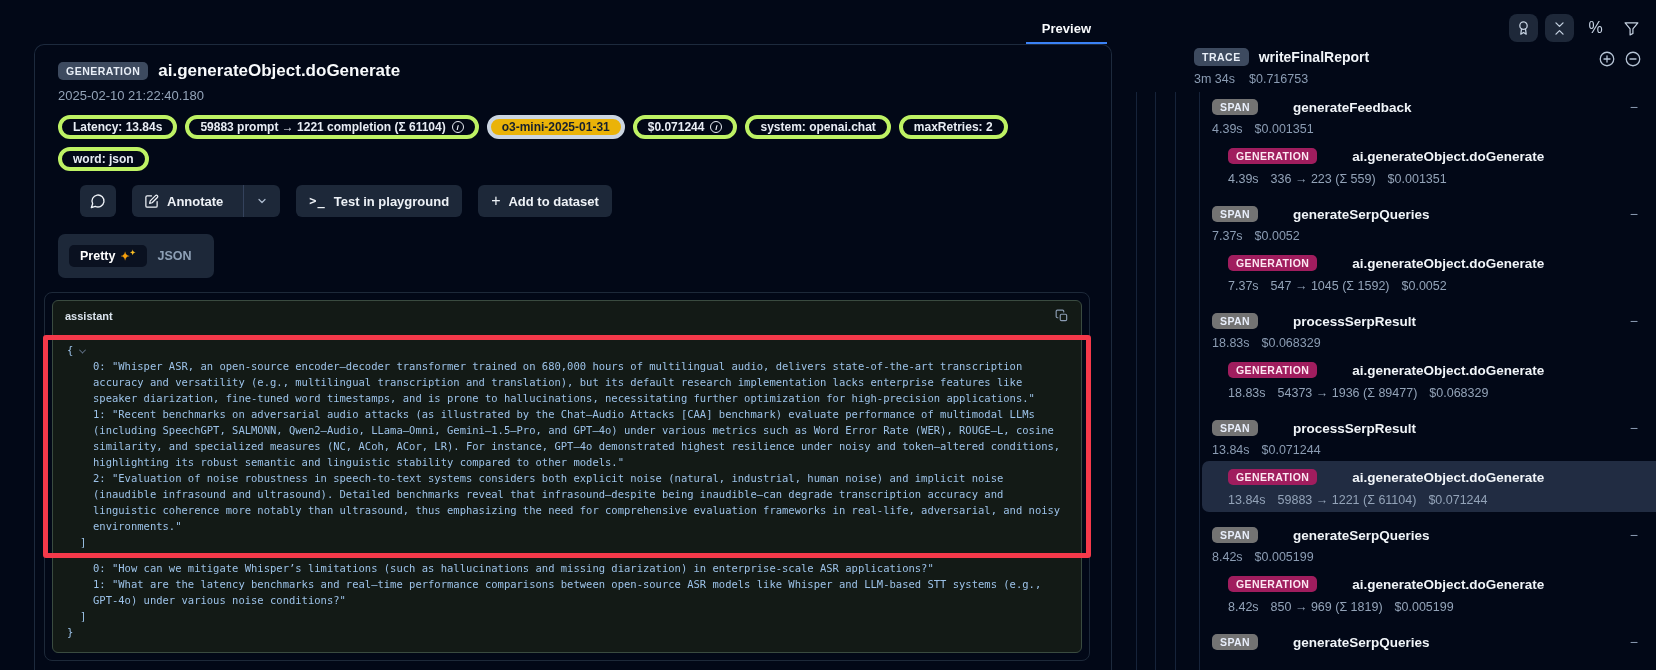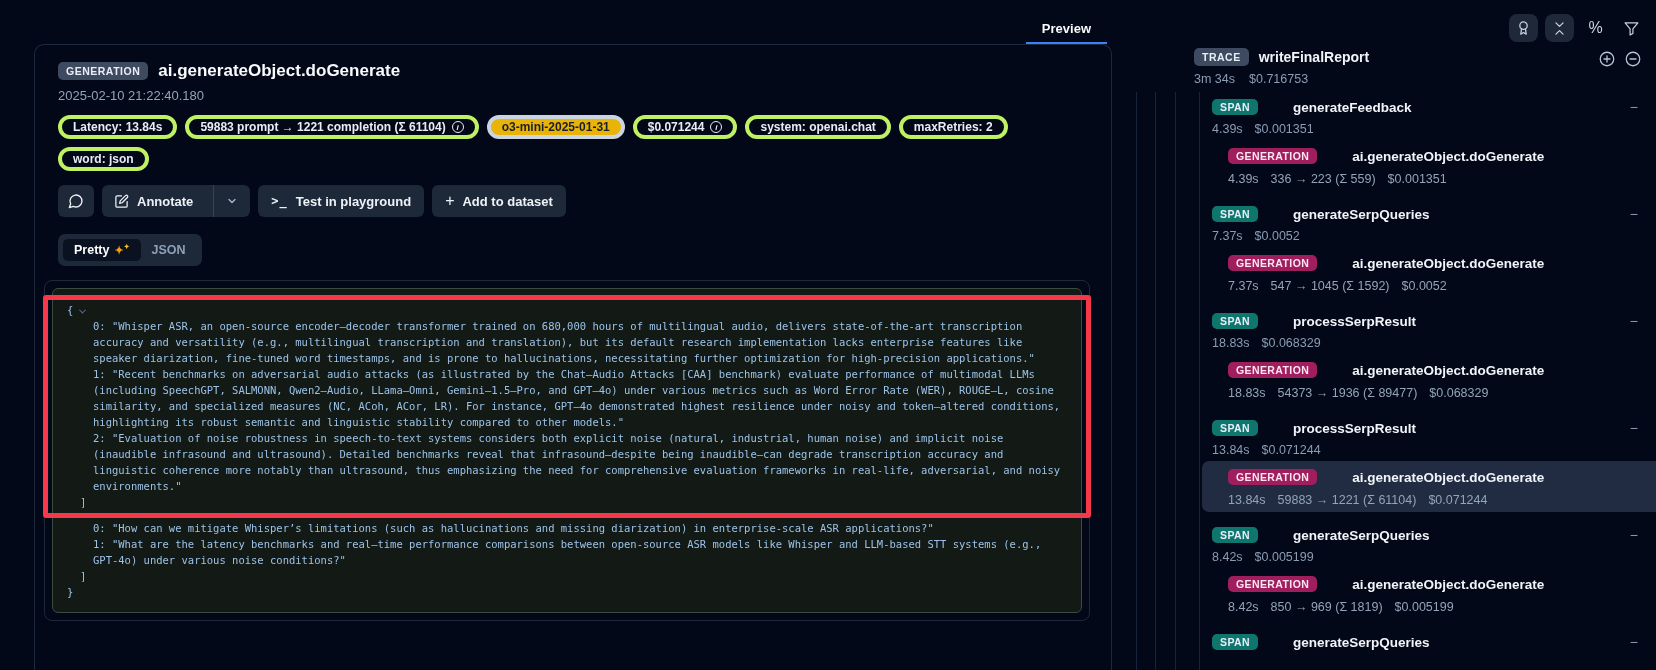--- a/index.html
+++ b/index.html
@@ -20,32 +20,32 @@
   .gen-title { font-size:17px; font-weight:700; color:#f8fafc; }
   .timestamp { margin-top:7px; font-size:13px; color:#93a3b8; }
 
   .badges-row { margin-top:12px; display:flex; align-items:center; gap:8px; flex-wrap:wrap; }
   .pill { display:inline-flex; align-items:center; gap:6px; border:4px solid #bef264;
     border-radius:12px; padding:3px 11px; font-size:12px; font-weight:700; color:#e8edf4; height:24px; }
   .pill-light { background:#eab308; color:#16202e; border-color:#cbd5e1; }
   .info-ic { width:12px; height:12px; border:1px solid currentColor; border-radius:50%;
     display:inline-flex; align-items:center; justify-content:center; font-size:8px; font-style:italic; font-weight:700; }
 
-  .toolbar { margin-top:14px; display:flex; gap:8px; }
+  .toolbar { margin-top:14px; display:flex; gap:16px;margin-left:22px; }
   .btn { background:#1d2839; border:none; border-radius:6px; height:32px; display:inline-flex;
     align-items:center; gap:8px; padding:0 13px; font-size:13px; font-weight:700; color:#eef2f7; cursor:pointer; }
   .icon-btn { width:36px; justify-content:center; padding:0; }
   .split { padding:0; }
   .split .seg-main { display:inline-flex; align-items:center; gap:8px; padding:0 12px; height:100%; }
   .split .seg-chev { display:inline-flex; align-items:center; padding:0 12px; height:100%; border-left:1px solid #34425c; }
   .term-glyph { font-family:"DejaVu Sans Mono",monospace; font-weight:700; font-size:12px; letter-spacing:1px; }
   .plus-glyph { font-size:16px; font-weight:400; }
 
   .toggle-row { margin-top:17px; }
-  .toggle { display:inline-flex; background:#1d2839; border-radius:7px; padding:5px; align-items:center; }
+  .toggle { display:inline-flex; background:#1d2839; border-radius:7px; padding:11px; align-items:center; }
   .toggle-opt { padding:4px 11px; font-size:12.5px; font-weight:700; color:#8ea0b6; border-radius:5px;
     display:inline-flex; align-items:center; gap:5px; cursor:pointer; }
   .toggle-opt.active { background:#0a1120; color:#ffffff; }
   .sparkle { color:#f59e0b; font-size:11px; }
   .sparkle::after { content:"✦"; font-size:7px; vertical-align:super; color:#fbbf24; }
 
   .output-card { margin:14px 0 0 -14px; width:1046px; border:1px solid #1d2939; border-radius:8px; padding:7px; }
   .assistant-box { border:1px solid #3a4b40; border-radius:6px; background:#131a16; }
   .assistant-head { display:flex; align-items:center; justify-content:space-between; padding:8px 12px 6px; }
   .assistant-label { font-size:11px; font-weight:700; color:#dbe4ee; }
@@ -74,21 +74,21 @@
   .trace-stats { margin-top:6px; display:flex; gap:14px; font-size:12.5px; color:#8b9cb3; }
   .trace-actions { position:absolute; top:50px; left:468px; display:flex; gap:8px; color:#b6c4d6; }
   .trace-actions svg { cursor:pointer; }
 
   .guides { position:absolute; top:92px; bottom:0; left:0; width:80px; }
   .guide { position:absolute; top:0; bottom:0; width:1px; background:#16233a; }
 
   .tree { position:absolute; top:94px; left:0; right:0; }
   .tree-group { margin-bottom:12px; }
   .span-row { display:flex; align-items:center; gap:10px; padding-left:82px; height:26px; position:relative; }
-  .badge-span { background:#0f766e; color:#e8eefb; font-size:10.5px; font-weight:700; letter-spacing:.4px;
+  .badge-span { background:#737373; color:#e8eefb; font-size:10.5px; font-weight:700; letter-spacing:.4px;
     padding:2px 8px; border-radius:5px; }
   .obs-name { font-size:13.5px; font-weight:600; color:#f1f5f9;margin-left:25px; }
   .minus-handle { margin-left:auto; margin-right:18px; color:#8b9cb3; font-size:14px; cursor:pointer; }
   .stats-row { display:flex; gap:12px; padding-left:82px; height:18px; align-items:center;
     font-size:12.5px; color:#8b9cb3; }
   .gen { position:relative; padding-top:5px; }
   .gen.selected::before { content:""; position:absolute; left:72px; right:0; top:2px; bottom:-2px;
     background:#212c42; border-radius:7px 0 0 7px; }
   .gen-row { position:relative; display:flex; align-items:center; gap:10px; padding-left:98px; height:26px; }
   .badge-generation { background:#a01d5e; color:#fce7f1; font-size:10.5px; font-weight:700; letter-spacing:.4px;
@@ -180,20 +180,31 @@
               <span class="sparkle">✦</span>
             </span>
             <span class="toggle-opt">
               <span>JSON</span>
             </span>
           </div>
       </div>
 
       <div class="output-card">
         <div class="assistant-box">
+          <div class="assistant-head">
+            <span class="assistant-label">assistant</span>
+            <button class="copy-btn">
+              <span style="display:flex;">
+                <svg width="14" height="14" viewBox="0 0 24 24" fill="none" stroke="#8b9cb3" stroke-width="2" stroke-linecap="round" stroke-linejoin="round">
+                    <rect x="9" y="9" width="11" height="11" rx="2"></rect>
+                    <path d="M5 15H4a2 2 0 0 1-2-2V4a2 2 0 0 1 2-2h9a2 2 0 0 1 2 2v1"></path>
+                  </svg>
+              </span>
+            </button>
+          </div>
           <div class="code">
               <div class="red-box">
                 <div class="code-line" style="padding-left: 0px;"><span>{</span><span class="chev"></span></div>
                 <div class="code-line" style="padding-left: 26px;"><span>0: "Whisper ASR, an open-source encoder–decoder transformer trained on 680,000 hours of multilingual audio, delivers state-of-the-art transcription accuracy and versatility (e.g., multilingual transcription and translation), but its default research implementation lacks enterprise features like speaker diarization, fine-tuned word timestamps, and is prone to hallucinations, necessitating further optimization for high-precision applications."</span></div>
                 <div class="code-line" style="padding-left: 26px;"><span>1: "Recent benchmarks on adversarial audio attacks (as illustrated by the Chat–Audio Attacks [CAA] benchmark) evaluate performance of multimodal LLMs (including SpeechGPT, SALMONN, Qwen2–Audio, LLama–Omni, Gemini–1.5–Pro, and GPT–4o) under various metrics such as Word Error Rate (WER), ROUGE–L, cosine similarity, and specialized measures (NC, ACoh, ACor, LR). For instance, GPT–4o demonstrated highest resilience under noisy and token–altered conditions, highlighting its robust semantic and linguistic stability compared to other models."</span></div>
                 <div class="code-line" style="padding-left: 26px;"><span>2: "Evaluation of noise robustness in speech-to-text systems considers both explicit noise (natural, industrial, human noise) and implicit noise (inaudible infrasound and ultrasound). Detailed benchmarks reveal that infrasound—despite being inaudible—can degrade transcription accuracy and linguistic coherence more notably than ultrasound, thus emphasizing the need for comprehensive evaluation frameworks in real-life, adversarial, and noisy environments."</span></div>
                 <div class="code-line" style="padding-left: 13px;"><span>]</span></div>
               </div>
               <div class="code-line" style="padding-left: 26px;"><span>0: "How can we mitigate Whisper’s limitations (such as hallucinations and missing diarization) in enterprise-scale ASR applications?"</span></div>
               <div class="code-line" style="padding-left: 26px;"><span>1: "What are the latency benchmarks and real–time performance comparisons between open-source ASR models like Whisper and LLM-based STT systems (e.g., GPT-4o) under various noise conditions?"</span></div>

